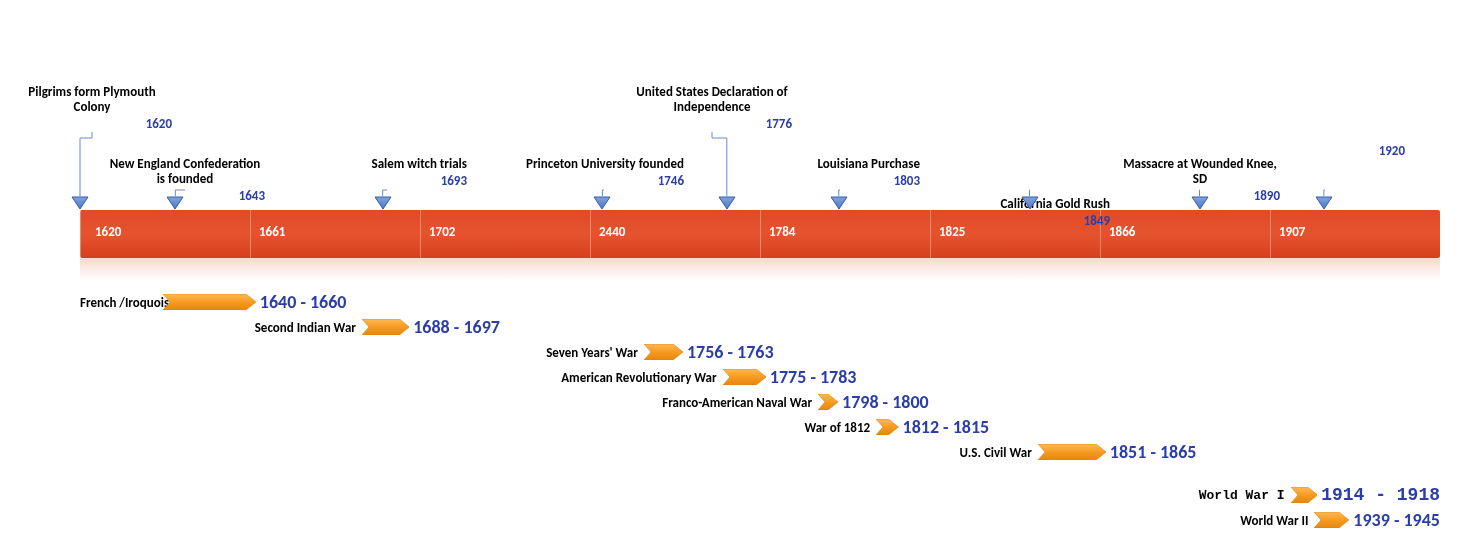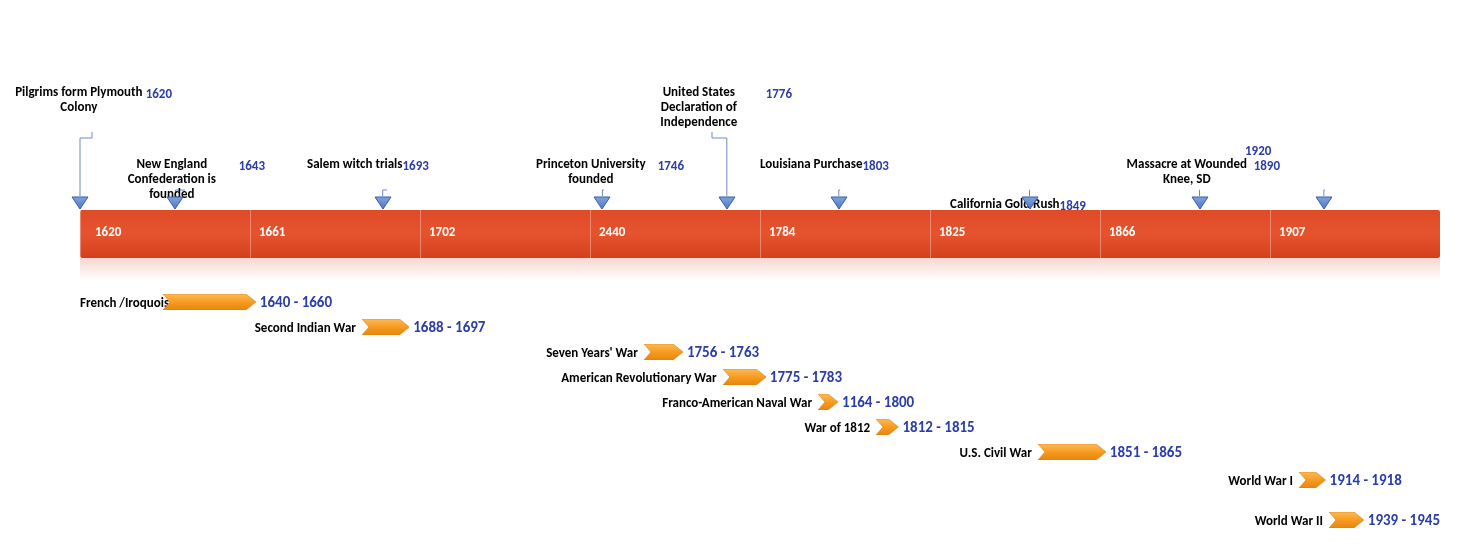--- a/index.html
+++ b/index.html
@@ -47,22 +47,22 @@
     font-size: 13px;
     font-weight: 600;
     left: 8px;
   }
   .tick-label.first { left: 14px; }
   .event {
     position: absolute;
     width: 160px;
     text-align: center;
     display: flex;
-    flex-direction: row;
-    align-items: flex-start;
+    flex-direction: column;
+    align-items: flex-end;
   }
   .event .title {
     font-size: 13px;
     font-weight: 700;
     color: #000;
     line-height: 1.15;
   }
   .event .year {
     font-size: 13px;
     font-weight: 600;
@@ -95,21 +95,21 @@
     text-align: right;
     white-space: nowrap;
   }
   .period-bar {
     height: 16px;
     position: relative;
     margin: 0 4px 0 6px;
   }
   .period-bar svg { display:block; height:16px; }
   .period-years {
-    font-size: 15px;
+    font-size: 18px;
     font-weight: 600;
     color: #2a3da8;
     white-space: nowrap;
   }
   .svg-overlay {
     position: absolute;
     left: 0; top: 0;
     pointer-events: none;
   }
 </style>
@@ -366,21 +366,21 @@
           <defs>
             <linearGradient id="pg4" x1="0" y1="0" x2="0" y2="1">
               <stop offset="0%" stop-color="#ffb954"></stop>
               <stop offset="55%" stop-color="#f4991d"></stop>
               <stop offset="100%" stop-color="#e8860e"></stop>
             </linearGradient>
           </defs>
           <polygon points="0,0 10,0 20,8 10,16 0,16 7,8" fill="url(#pg4)" stroke="#d77f0f" stroke-width="0.6"></polygon>
         </svg>
       </div>
-      <div class="period-years">1164 - 1800</div>
+      <div class="period-years">1798 - 1800</div>
     </div>
     <div class="period-row" style="top: 417px;">
       <div class="period-label" style="width: 790.09px;">War of 1812</div>
       <div class="period-bar">
         <svg width="22.43889999999999" height="16">
           <defs>
             <linearGradient id="pg5" x1="0" y1="0" x2="0" y2="1">
               <stop offset="0%" stop-color="#ffb954"></stop>
               <stop offset="55%" stop-color="#f4991d"></stop>
               <stop offset="100%" stop-color="#e8860e"></stop>
@@ -400,21 +400,21 @@
               <stop offset="0%" stop-color="#ffb954"></stop>
               <stop offset="55%" stop-color="#f4991d"></stop>
               <stop offset="100%" stop-color="#e8860e"></stop>
             </linearGradient>
           </defs>
           <polygon points="0,0 58.048200000000065,0 68.04820000000007,8 58.048200000000065,16 0,16 7,8" fill="url(#pg6)" stroke="#d77f0f" stroke-width="0.6"></polygon>
         </svg>
       </div>
       <div class="period-years">1851 - 1865</div>
     </div>
-    <div class="period-row" style="top: 470px;">
+    <div class="period-row" style="top: 485px; font-family: Liberation Mono, monospace;">
       <div class="period-label" style="width: 1213.01px;">World War I</div>
       <div class="period-bar">
         <svg width="26.585199999999986" height="16">
           <defs>
             <linearGradient id="pg7" x1="0" y1="0" x2="0" y2="1">
               <stop offset="0%" stop-color="#ffb954"></stop>
               <stop offset="55%" stop-color="#f4991d"></stop>
               <stop offset="100%" stop-color="#e8860e"></stop>
             </linearGradient>
           </defs>

